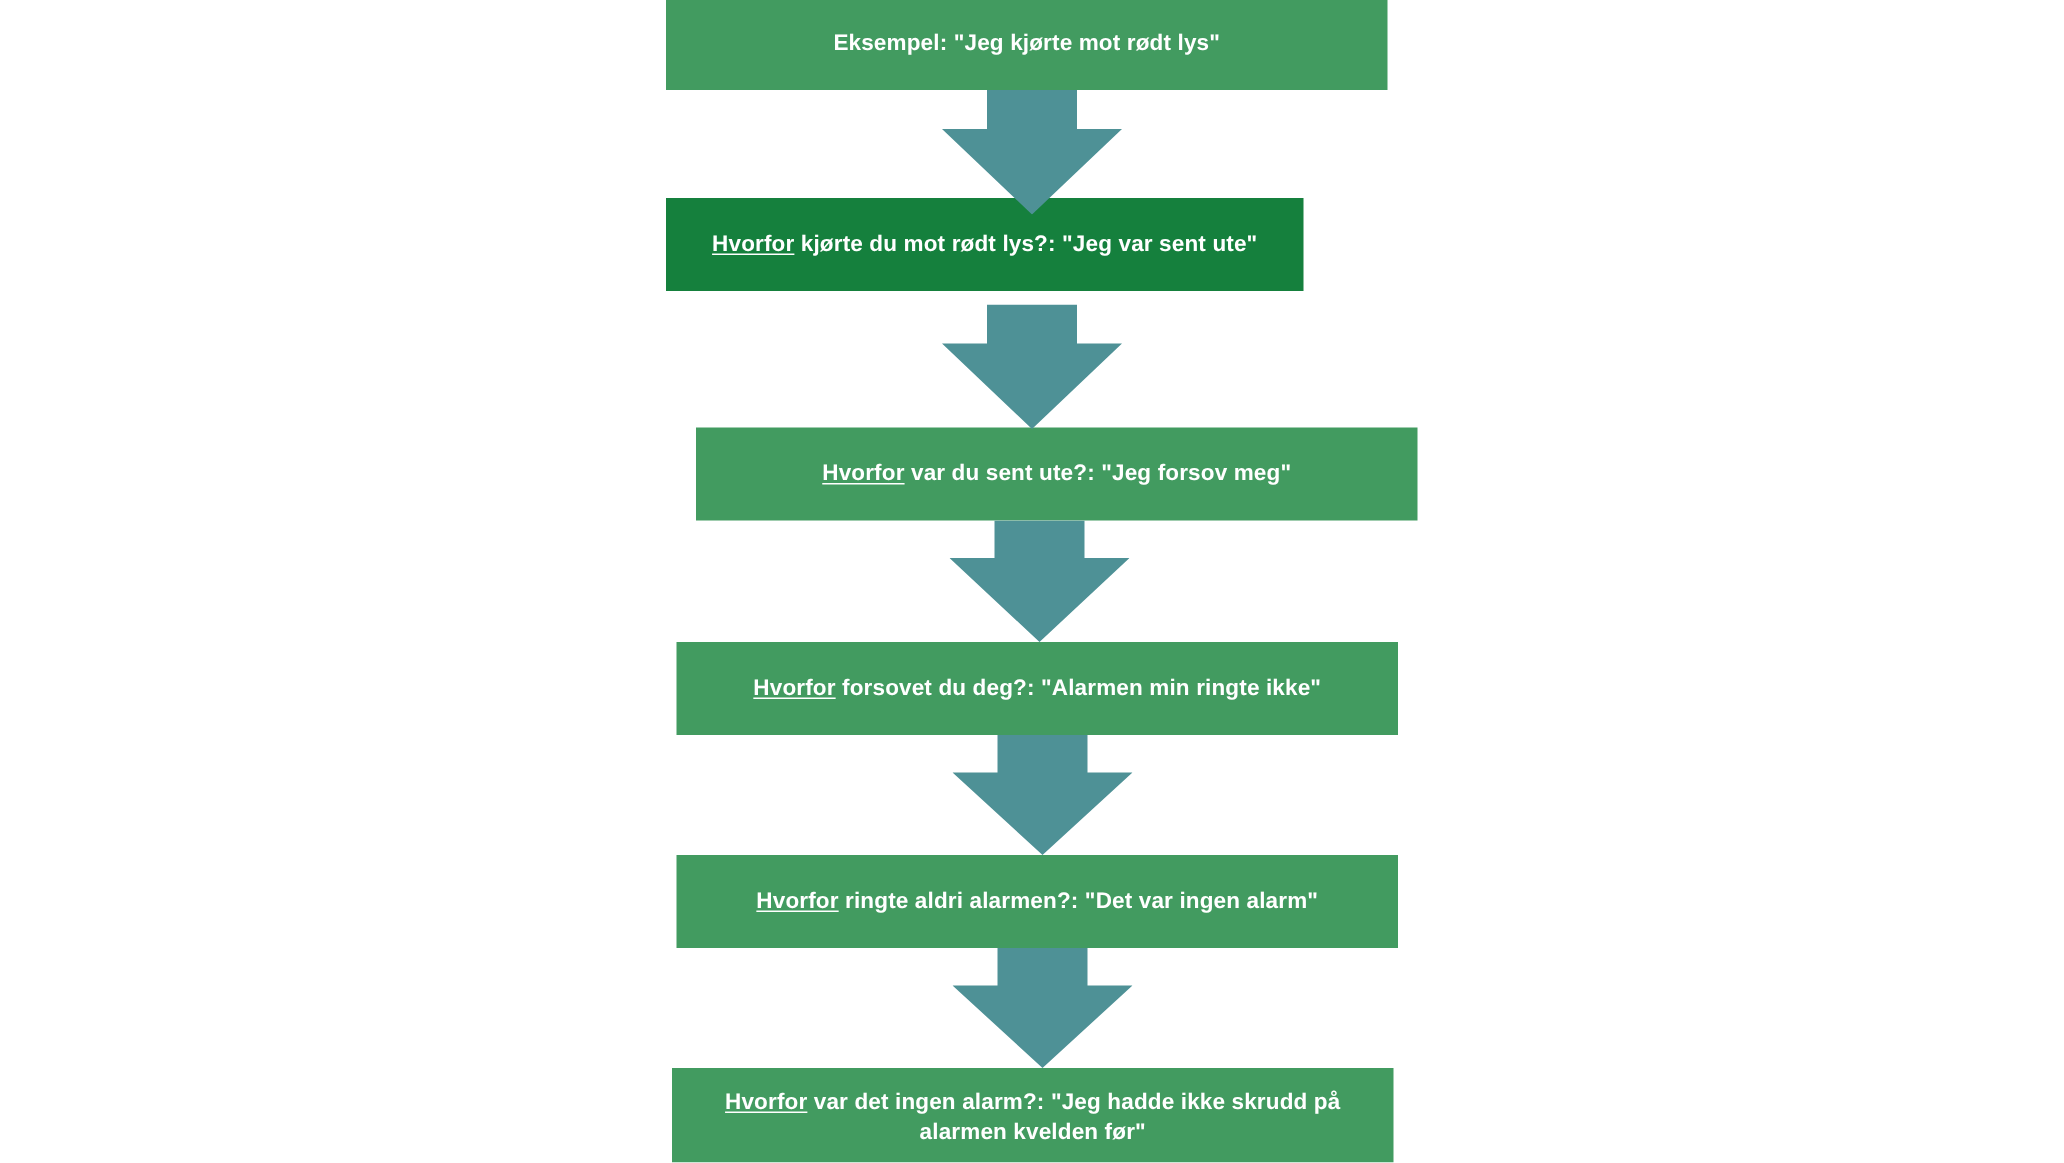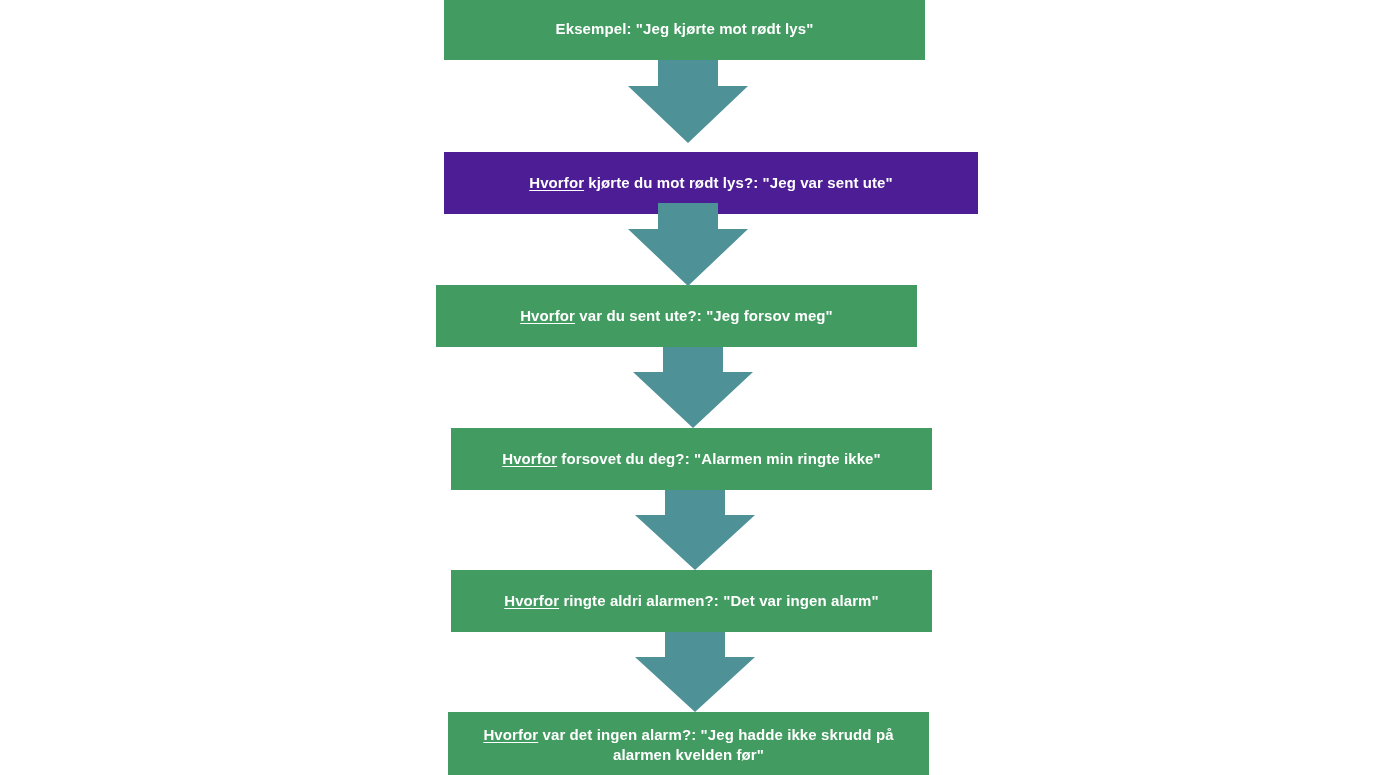--- a/index.html
+++ b/index.html
@@ -52,25 +52,25 @@
 </style>
 </head>
 <body>
 
 <div id="canvas" style="background: rgb(255, 255, 255);">
 
   <div class="flow-box" style="left: 444px; top: -2px; width: 481px; height: 62px; background: rgb(66, 155, 96); color: rgb(255, 255, 255);">
     <span class="label"><span class="why"></span><span>Eksempel: "Jeg kjørte mot rødt lys"</span></span>
   </div>
 
-  <div class="flow-box" style="left: 444px; top: 152px; width: 534px; height: 62px; background: #4c1d95; color: rgb(255, 255, 255);">
+  <div class="flow-box" style="left: 444px; top: 132px; width: 425px; height: 62px; background: #15803d; color: rgb(255, 255, 255);">
     <span class="label"><span class="why">Hvorfor</span><span> kjørte du mot rødt lys?: "Jeg var sent ute"</span></span>
   </div>
 
-  <div class="flow-box" style="left: 436px; top: 285px; width: 481px; height: 62px; background: rgb(66, 155, 96); color: rgb(255, 255, 255);">
+  <div class="flow-box" style="left: 464px; top: 285px; width: 481px; height: 62px; background: rgb(66, 155, 96); color: rgb(255, 255, 255);">
     <span class="label"><span class="why">Hvorfor</span><span> var du sent ute?: "Jeg forsov meg"</span></span>
   </div>
 
   <div class="flow-box" style="left: 451px; top: 428px; width: 481px; height: 62px; background: rgb(66, 155, 96); color: rgb(255, 255, 255);">
     <span class="label"><span class="why">Hvorfor</span><span> forsovet du deg?: "Alarmen min ringte ikke"</span></span>
   </div>
 
   <div class="flow-box" style="left: 451px; top: 570px; width: 481px; height: 62px; background: rgb(66, 155, 96); color: rgb(255, 255, 255);">
     <span class="label"><span class="why">Hvorfor</span><span> ringte aldri alarmen?: "Det var ingen alarm"</span></span>
   </div>

